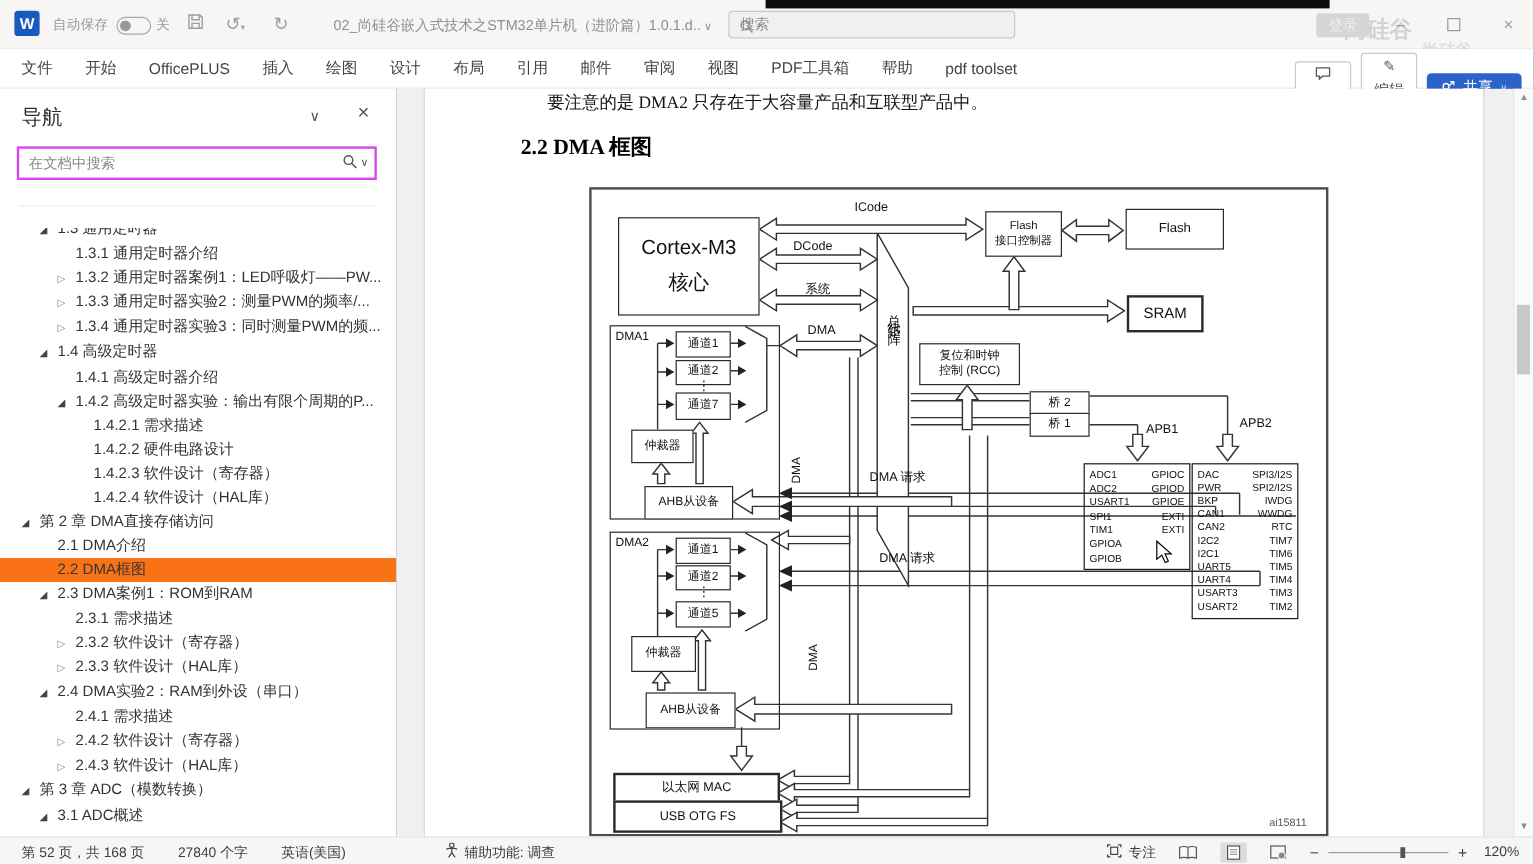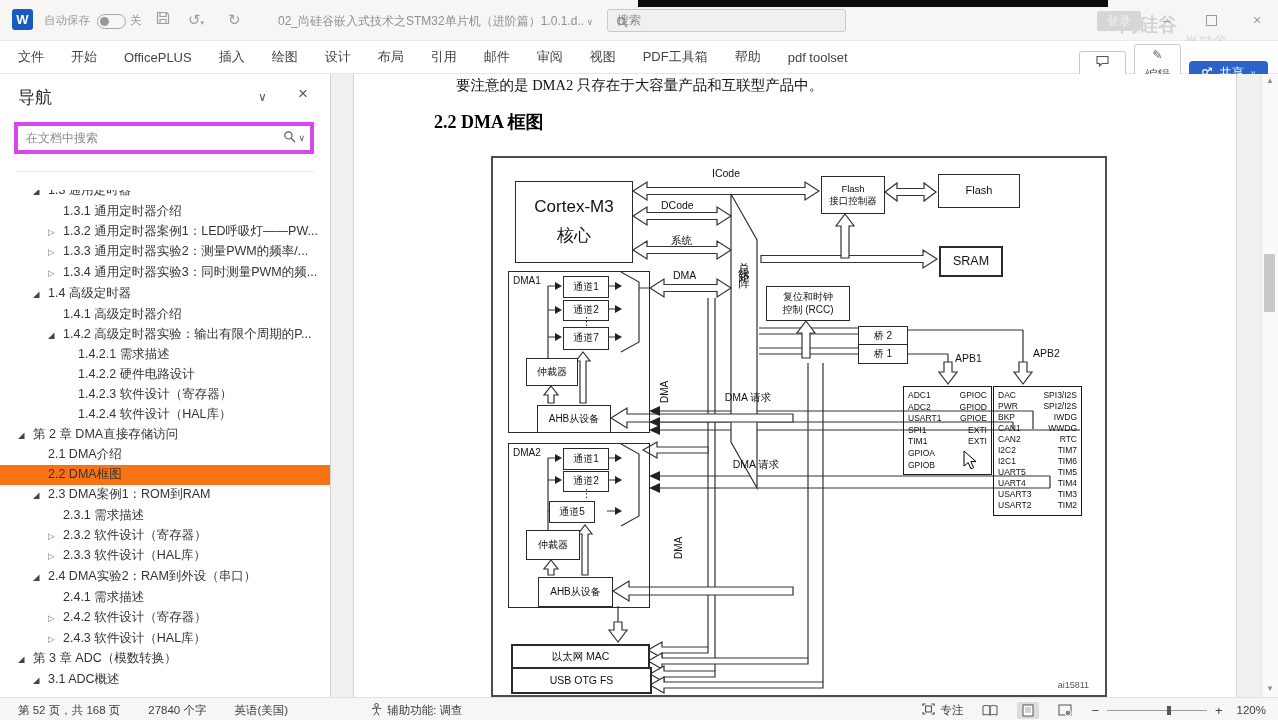--- a/index.html
+++ b/index.html
@@ -37,21 +37,21 @@
          padding:4px 12px;font-size:12.5px;}
   .share .chev{color:#dfe9ff;}
   .pencil{font-size:12px;color:#555;}
   
   .main{position:relative;display:flex;height:623px;}
   
   .nav{position:relative;width:330px;background:#fff;border-right:1px solid #d0d0d0;flex:none;}
   .nav-title{position:absolute;left:18px;top:12px;font-size:17px;color:#2f2f2f;}
   .nav-chevron{position:absolute;left:258px;top:16px;font-size:12px;color:#555;}
   .nav-close{position:absolute;left:298px;top:10px;font-size:17px;color:#555;}
-  .nsearch{position:absolute;left:14px;top:48px;right:16px;height:24px;border:4px solid #d946ef;background:#fff;}
+  .nsearch{position:absolute;left:14px;top:48px;right:16px;height:24px;border:2px solid #d946ef;background:#fff;}
   .nsearch .ph{position:absolute;left:8px;top:4px;font-size:12px;color:#8a8a8a;}
   .nsearch .nsr{position:absolute;right:5px;top:4px;color:#555;font-size:9px;display:flex;align-items:center;gap:2px;}
   .ntabs{position:absolute;left:16px;top:88px;display:flex;border-bottom:1px solid #ededed;width:298px;}
   .ntab{font-size:12.5px;color:#555;margin-right:31px;padding-bottom:6px;border-bottom:3px solid transparent;}
   .ntab.active{color:#444;border-bottom-color:#2b5797;}
   .tree{position:absolute;left:0;top:116px;right:0;bottom:0;overflow:hidden;}
   .tree-inner{margin-top:-9px;}
   .titem{font-size:12.5px;color:#333;line-height:19.8px;white-space:nowrap;overflow:hidden;}
   .titem.selected{background:#f97316;}
   .titem .tw{display:inline-block;width:15px;font-size:8.5px;color:#444;}
@@ -402,21 +402,21 @@
           <div class="dbox nobg" style="left:15px;top:285px;width:140px;height:163px">
             <span style="padding:3px 0 0 4px;font-size:10px">DMA2</span>
           </div>
           <div class="dbox" style="left:70px;top:290px;width:44px;height:20px;font-size:10px">
               <span>通道1</span>
             </div>
           <div class="dbox" style="left:70px;top:313px;width:44px;height:19px;font-size:10px">
               <span>通道2</span>
             </div>
           <span class="dots" style="left:88px;top:329px">⋮</span>
-          <div class="dbox" style="left:56px;top:343px;width:44px;height:20px;font-size:10px">
+          <div class="dbox" style="left:70px;top:343px;width:44px;height:20px;font-size:10px">
               <span>通道5</span>
             </div>
           <div class="dbox" style="left:33px;top:372px;width:52px;height:28px;font-size:10px">
               <span>仲裁器</span>
             </div>
           <div class="dbox" style="left:45px;top:419px;width:73px;height:28px;font-size:10px">
               <span>AHB从设备</span>
             </div>
 
           <div class="pbox pb1" style="left:410px;top:228px;width:87px;height:87px">

